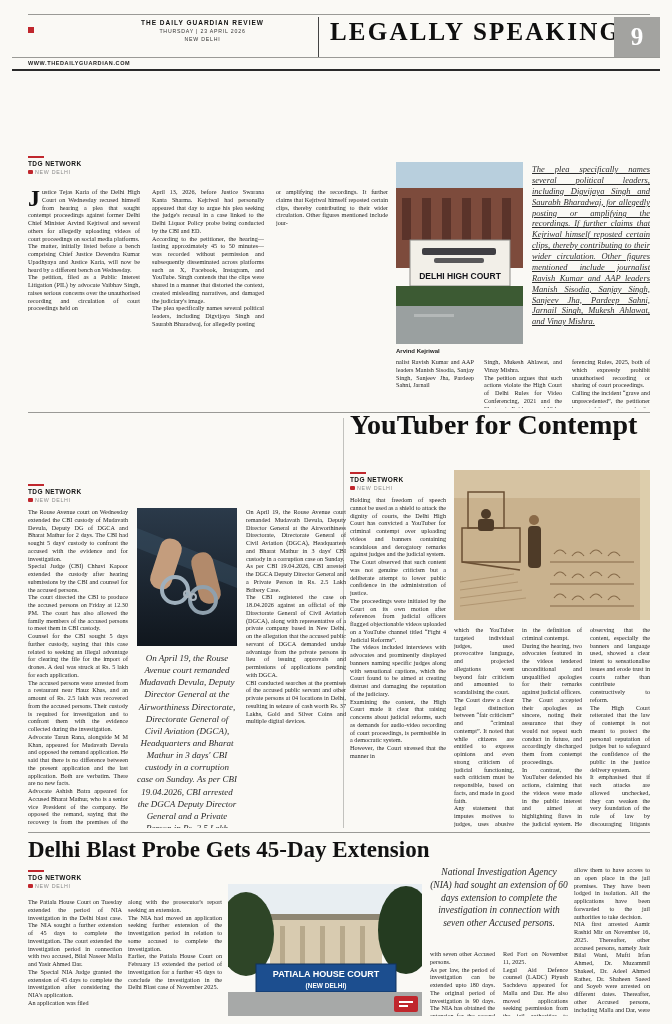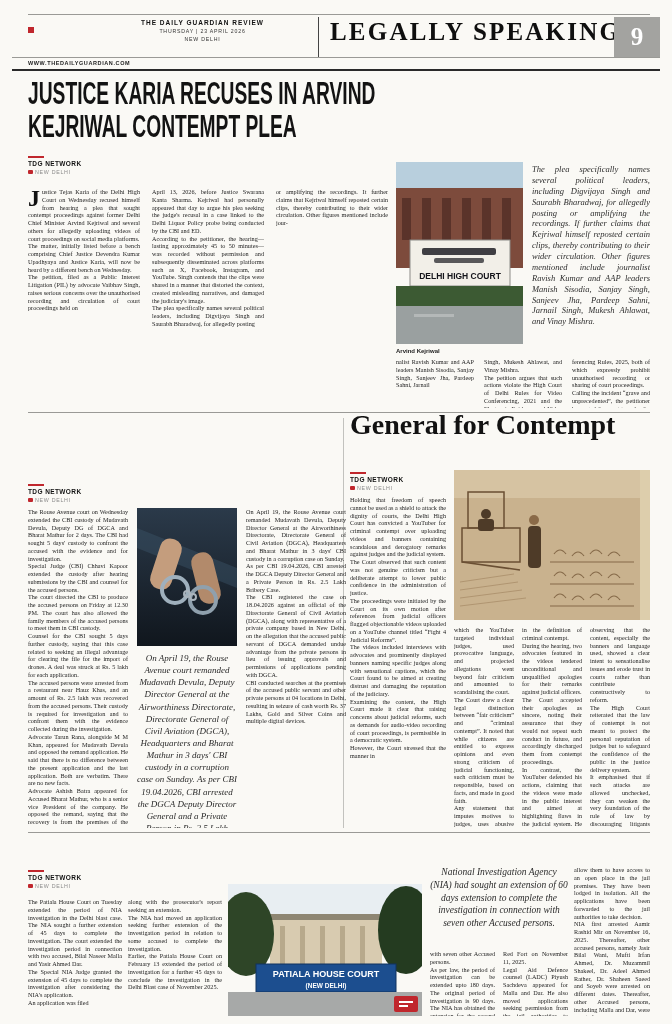--- a/index.html
+++ b/index.html
@@ -31,21 +31,21 @@
   .mail-icon{display:inline-block;width:5px;height:4px;background:#c0272d;border-radius:1px;}
   .byline-loc{font:5.3px "Liberation Sans",sans-serif;letter-spacing:.7px;color:#8a8a8a;}
 
   
   .cols{position:absolute;display:flex;overflow:hidden;}
   .coltext{font:6.2px/1.25 "Liberation Serif",serif;text-align:justify;white-space:pre-line;
            color:#232323;overflow:hidden;}
   .dropcap::first-letter{float:left;font:700 24px/.8 "Liberation Serif",serif;padding:1px 2px 0 0;color:#111;}
 
   .pullquote{font:italic 8.5px/1.28 "Liberation Serif",serif;color:#2e2e2e;text-align:justify;
-             white-space:pre-line;overflow:hidden;}
+             white-space:pre-line;overflow:hidden;text-decoration:underline;}
   .midquote{font:italic 9px/1.35 "Liberation Serif",serif;color:#2b2b2b;text-align:center;
             white-space:pre-line;overflow:hidden;}
   .caption{font:700 6px "Liberation Sans",sans-serif;color:#222;}
   svg{display:block;}
 </style>
 </head>
 <body>
 
 <div id="page">
 
@@ -59,24 +59,20 @@
   </div>
 
   <div class="vr" style="left:318px;top:17px;height:40px;background:#444"></div>
   <div class="abs" id="section-title" style="left:330px;top:19px">LEGALLY SPEAKING</div>
   <div class="abs" id="page-box" style="left:614px;top:17px;width:46px;height:40px">9</div>
 
   <div class="hr" style="left:12px;right:12px;top:57px"></div>
   <div class="abs" id="website" style="left:28px;top:60px">WWW.THEDAILYGUARDIAN.COM</div>
   <div class="hr dark" style="left:12px;right:12px;top:69px;height:1.5px"></div>
 
-  <div class="abs" style="left:28px;top:78px">
-    <div class="lead-hl-line">JUSTICE KARIA RECUSES IN ARVIND</div>
-    <div class="lead-hl-line">KEJRIWAL CONTEMPT PLEA</div>
-  </div>
 
   <div class="abs" style="left:28px;top:156px">
     <div class="byline-rule"></div>
     <div class="byline-name">TDG NETWORK</div>
     <div class="byline-loc-row">
       <span class="mail-icon"></span>
       <span class="byline-loc">NEW DELHI</span>
     </div>
   </div>
 
@@ -164,21 +160,21 @@
       </svg>
       <div class="midquote" style="margin-top:6px;height:176px">On April 19, the Rouse Avenue court remanded Mudavath Devula, Deputy Director General at the Airworthiness Directorate, Directorate General of Civil Aviation (DGCA), Headquarters and Bharat Mathur in 3 days' CBI custody in a corruption case on Sunday. As per CBI 19.04.2026, CBI arrested the DGCA Deputy Director General and a Private Person in Rs. 2.5 Lakh Bribery Case.</div>
     </div>
     <div class="coltext" style="width:100px">On April 19, the Rouse Avenue court remanded Mudavath Devula, Deputy Director General at the Airworthiness Directorate, Directorate General of Civil Aviation (DGCA), Headquarters and Bharat Mathur in 3 days' CBI custody in a corruption case on Sunday.
 As per CBI 19.04.2026, CBI arrested the DGCA Deputy Director General and a Private Person in Rs. 2.5 Lakh Bribery Case.
 The CBI registered the case on 18.04.2026 against an official of the Directorate General of Civil Aviation (DGCA), along with representative of a private company based in New Delhi, on the allegation that the accused public servant of DGCA demanded undue advantage from the private persons in lieu of issuing approvals and permissions of applications pending with DGCA.
 CBI conducted searches at the premises of the accused public servant and other private persons at 04 locations in Delhi, resulting in seizure of cash worth Rs. 37 Lakhs, Gold and Silver Coins and multiple digital devices.</div>
   </div>
 
   <div class="abs" style="left:350px;top:410px">
-    <div class="sec-hl-line">General for Contempt</div>
+    <div class="sec-hl-line">YouTuber for Contempt</div>
   </div>
   <div class="abs" style="left:350px;top:472px">
     <div class="byline-rule"></div>
     <div class="byline-name">TDG NETWORK</div>
     <div class="byline-loc-row">
       <span class="mail-icon"></span>
       <span class="byline-loc">NEW DELHI</span>
     </div>
   </div>
 
@@ -232,20 +228,21 @@
 In contrast, the YouTuber defended his actions, claiming that the videos were made in the public interest and aimed at highlighting flaws in the judicial system. He also invoked his right to free speech and argued for broader reforms.
 However, the Court rejected these submissions,</div>
     <div class="coltext" style="width:60px">observing that the content, especially the banners and language used, showed a clear intent to sensationalise issues and erode trust in courts rather than contribute constructively to reform.
 The High Court reiterated that the law of contempt is not meant to protect the personal reputation of judges but to safeguard the confidence of the public in the justice delivery system.
 It emphasised that if such attacks are allowed unchecked, they can weaken the very foundation of the rule of law by discouraging litigants from faith in courts.
 At the same time, the Court acknowledged that the judiciary is open to scrutiny and that fair and reasonable criticism is essential in a democracy.</div>
   </div>
 
   <div class="hr" style="left:28px;right:22px;top:832px"></div>
 
+  <div class="abs sec-hl-line small" style="left:28px;top:838px">Delhi Blast Probe Gets 45-Day Extension</div>
   <div class="abs" style="left:28px;top:870px">
     <div class="byline-rule"></div>
     <div class="byline-name">TDG NETWORK</div>
     <div class="byline-loc-row">
       <span class="mail-icon"></span>
       <span class="byline-loc">NEW DELHI</span>
     </div>
   </div>
 
   <div class="abs coltext" style="left:28px;top:898px;width:94px;height:118px">The Patiala House Court on Tuesday extended the period of NIA investigation in the Delhi blast case. The NIA sought a further extension of 45 days to complete the investigation. The court extended the investigation period in connection with two accused, Bilal Naseer Malla and Yasir Ahmed Dar.

